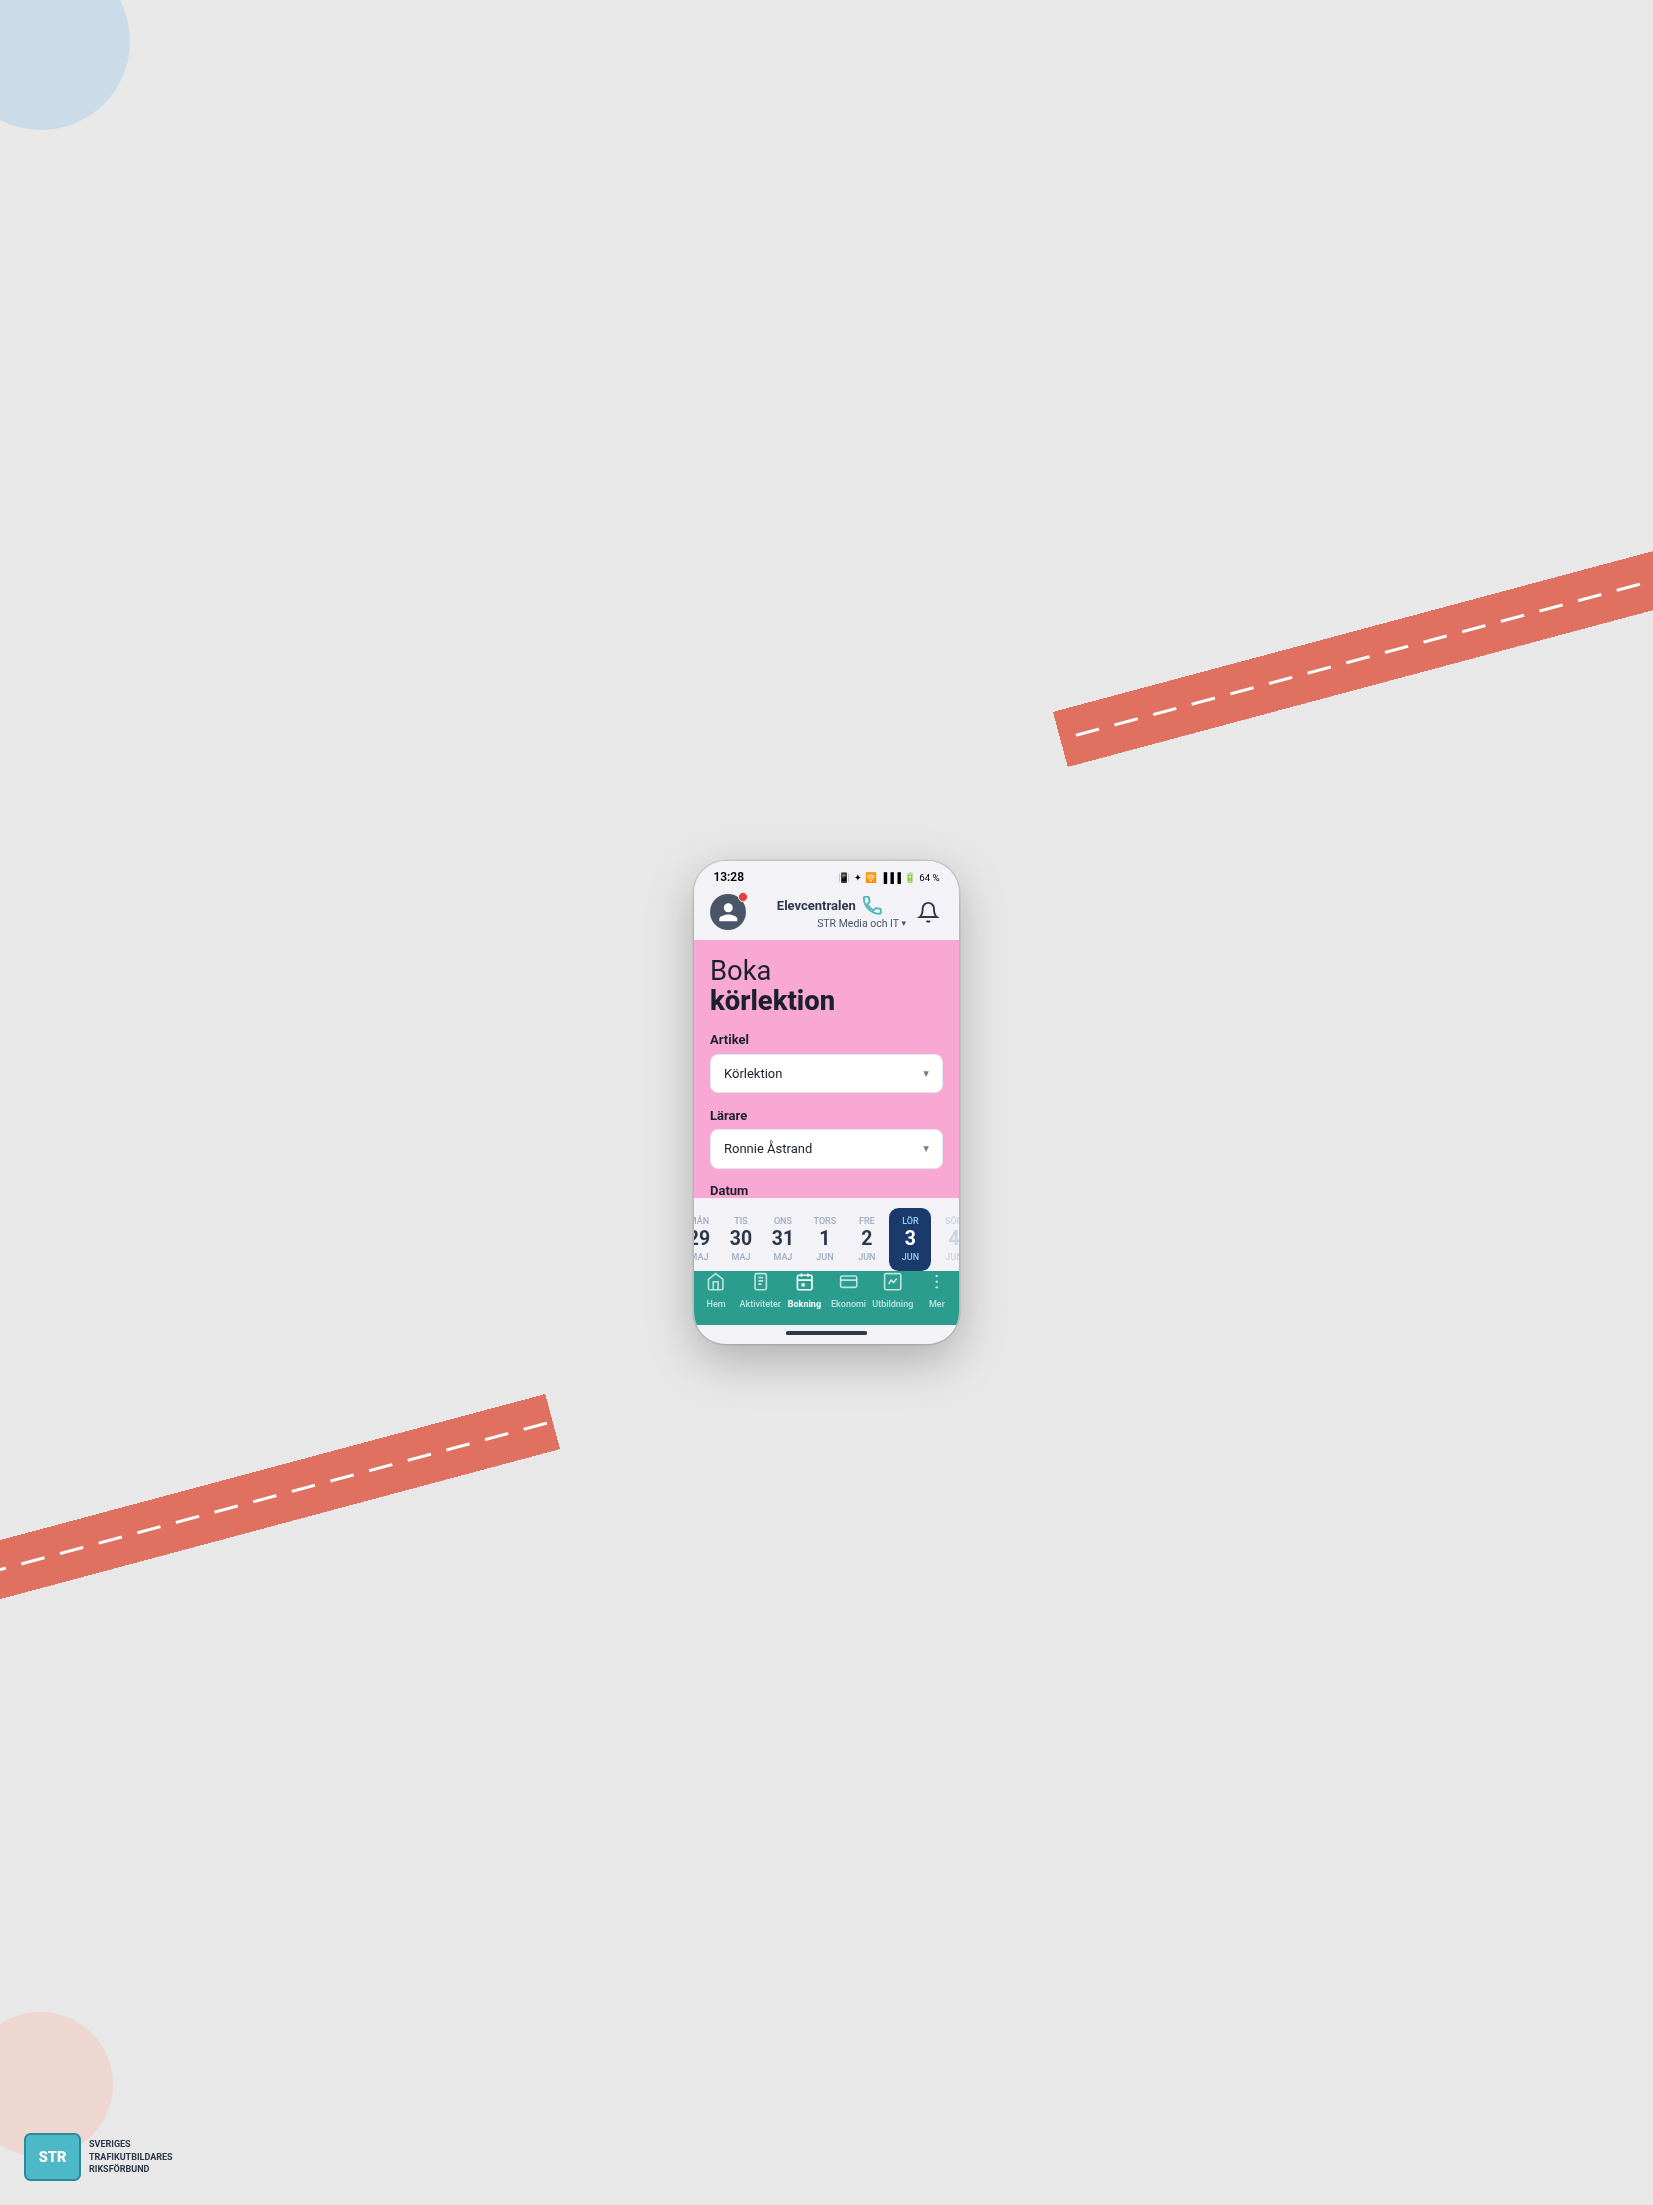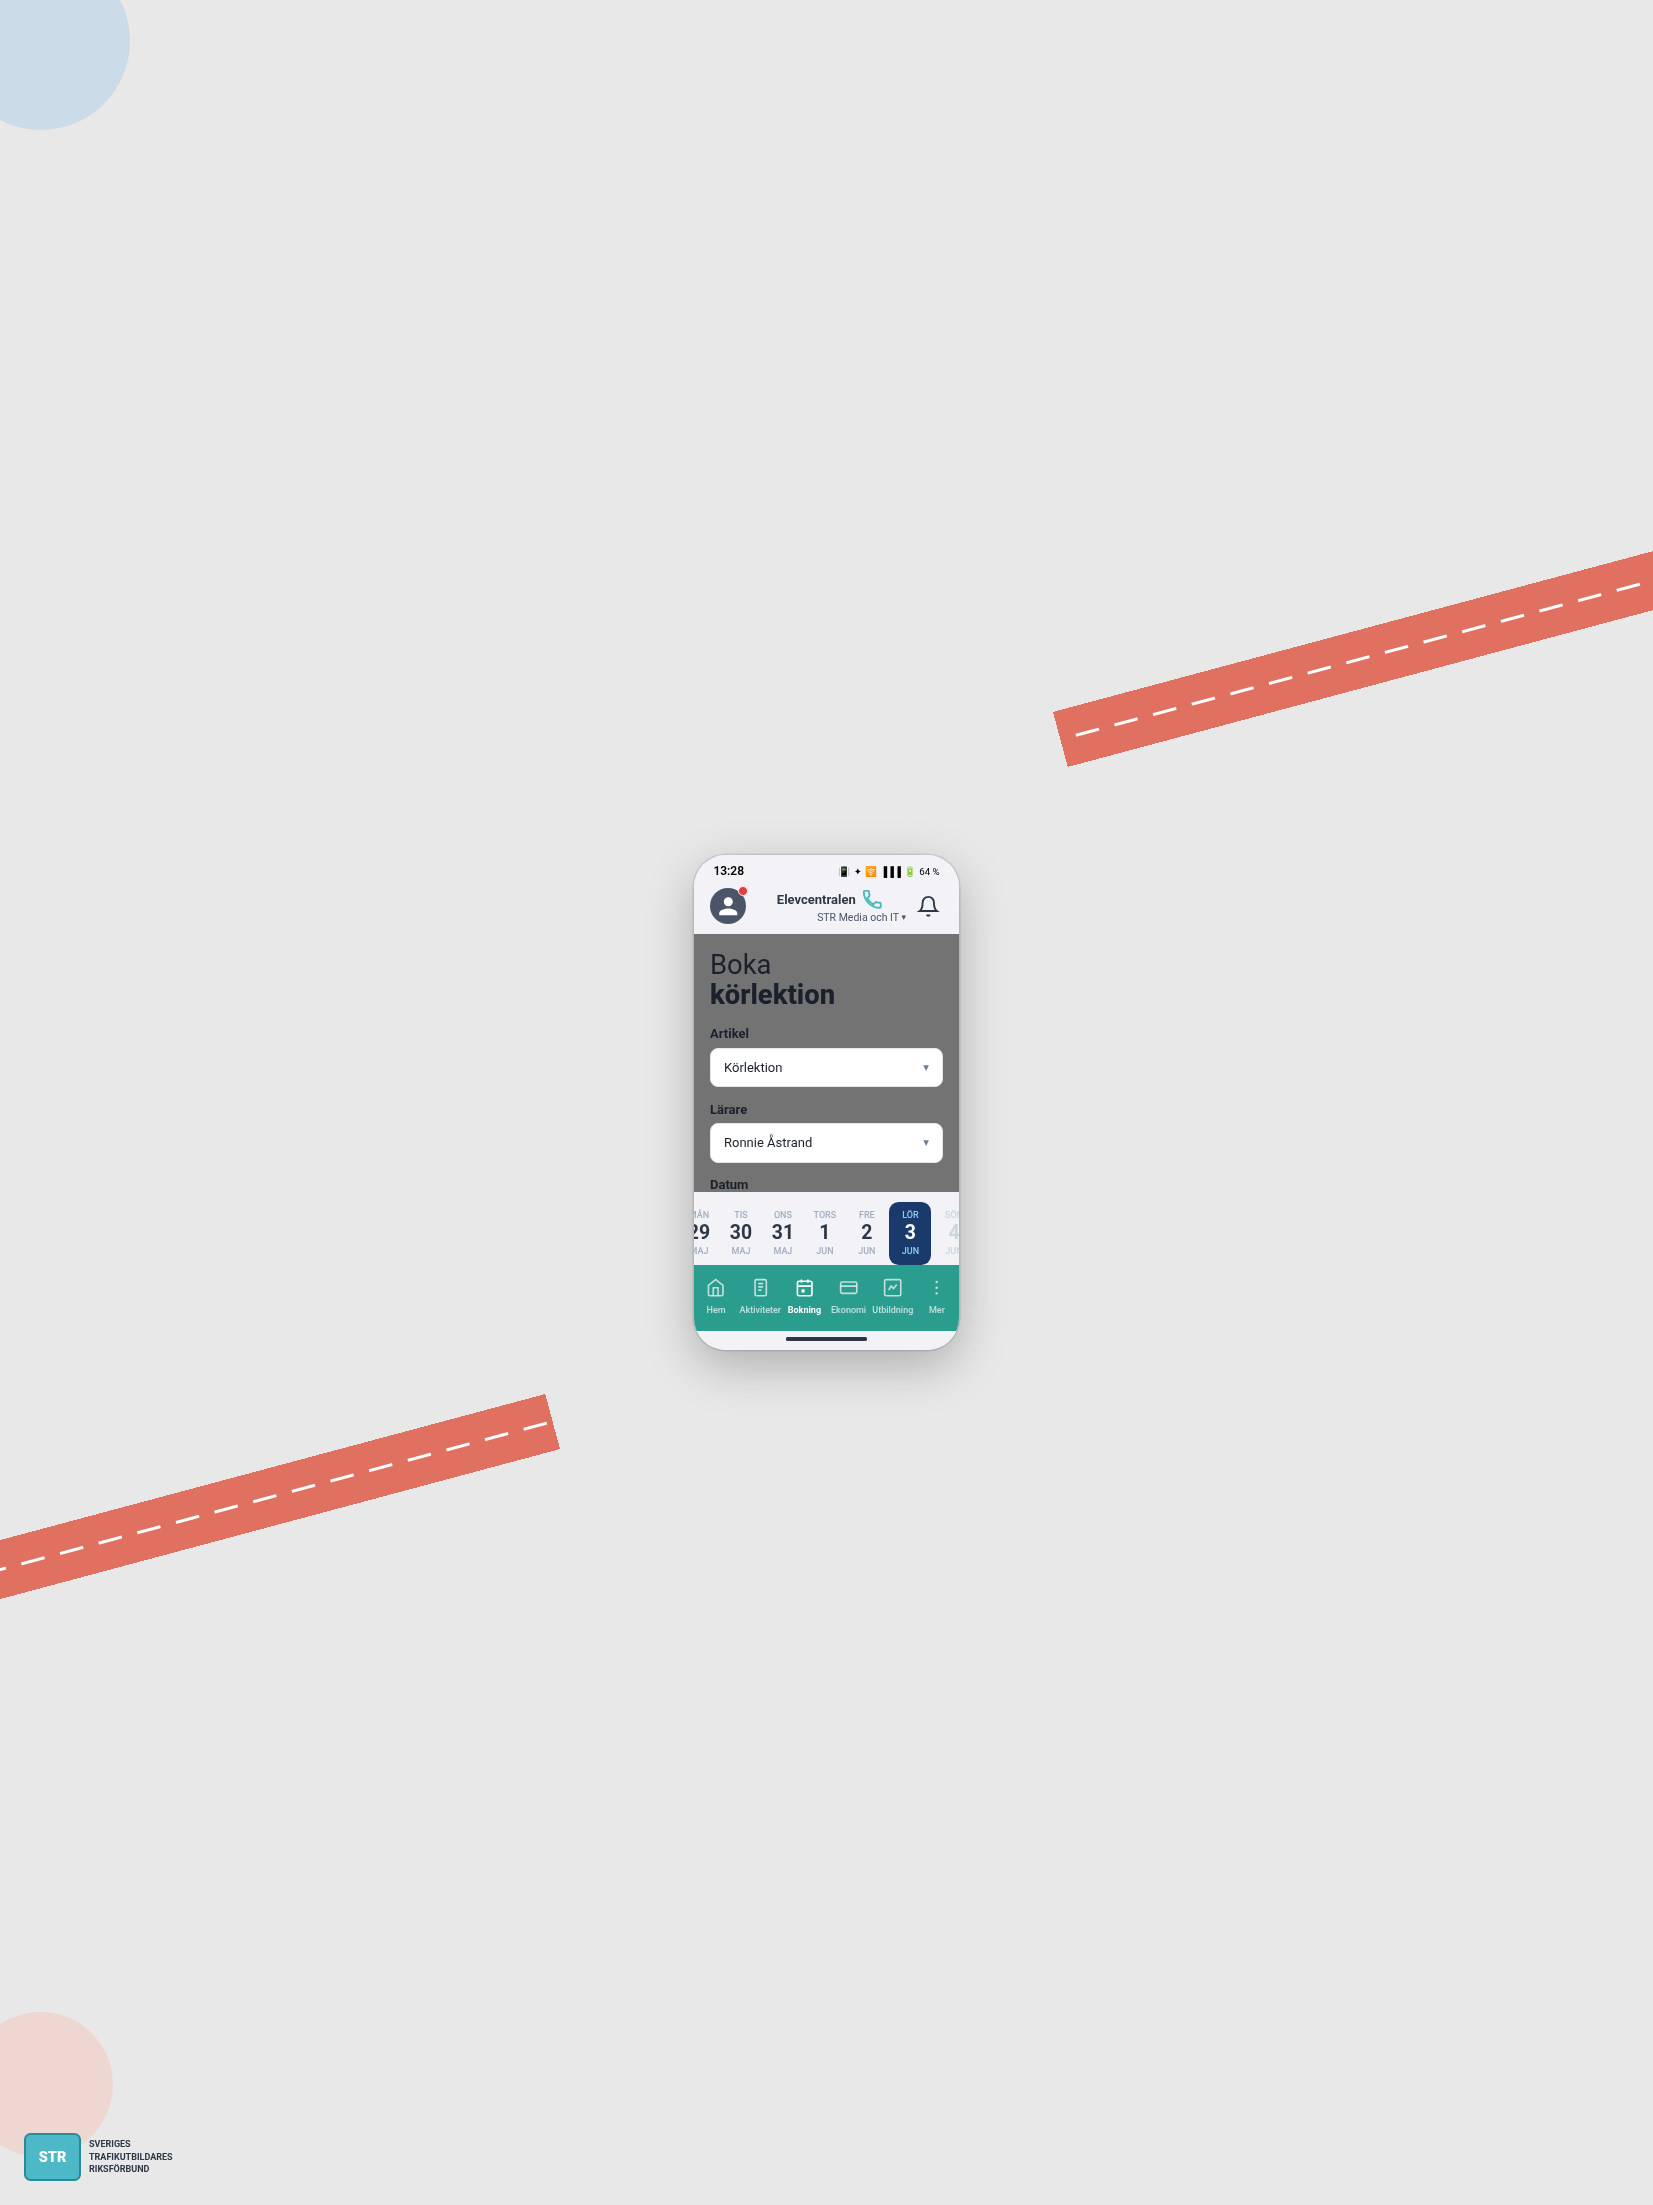--- a/index.html
+++ b/index.html
@@ -178,21 +178,21 @@
       height: 29px;
       display: flex;
       align-items: center;
       justify-content: center;
       flex-shrink: 0;
     }
 
     
     .page-content {
       padding: 16px 16px 0;
-      background: #737373;
+      background: #f9a8d4;
     }
 
     .page-title {
       margin-bottom: 16px;
     }
     .page-title-line1 {
       font-size: 27.4px;
       font-weight: 400;
       color: #1a202c;
       line-height: 1.1;
@@ -316,21 +316,21 @@
     .date-item.dimmed .date-number,
     .date-item.dimmed .date-month {
       color: #cbd5e0;
     }
 
     
     .bottom-nav {
       background: #2a9d8f;
       display: flex;
       justify-content: space-between;
-      padding: 13px 0 16px;
+      padding: 1px 0 16px;
     }
     .nav-item {
       display: flex;
       flex-direction: column;
       align-items: center;
       gap: 3.2px;
       cursor: pointer;
       flex: 1;
     }
     .nav-icon {

